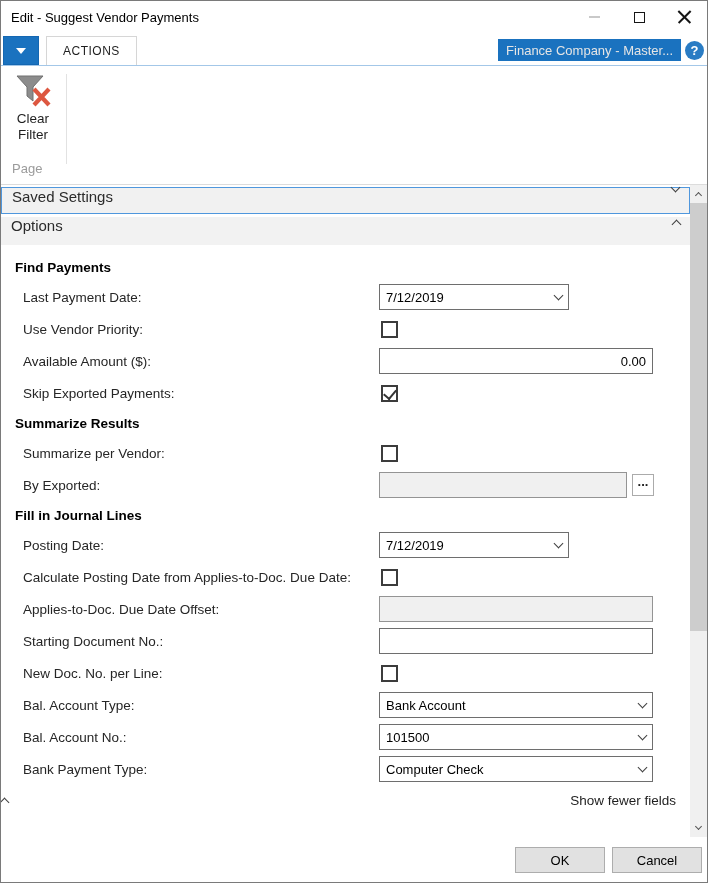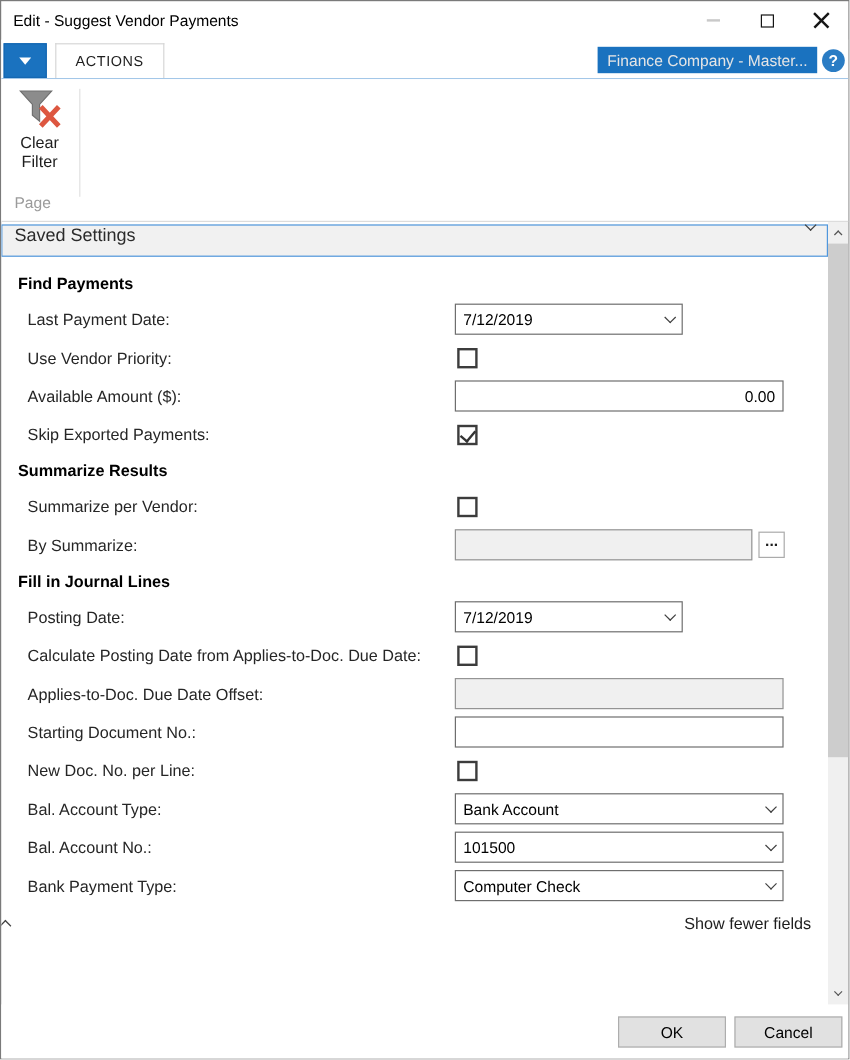--- a/index.html
+++ b/index.html
@@ -124,20 +124,24 @@
   </div>
 
   <div class="main">
     <div class="scroll-content">
 
       <div class="band band-saved">
         <span class="band-label">Saved Settings</span>
         <span class="chev down"></span>
       </div>
 
+      <div class="band band-options">
+        <span class="band-label">Options</span>
+        <span class="chev up"></span>
+      </div>
 
       <div class="fields">
 
         <div class="sec-title">Find Payments</div>
 
         <div class="row">
           <div class="flabel">Last Payment Date:</div>
           <div class="fctrl">
             <div class="combo w190">
               <span>7/12/2019</span>
@@ -173,21 +177,21 @@
         <div class="sec-title">Summarize Results</div>
 
         <div class="row">
           <div class="flabel">Summarize per Vendor:</div>
           <div class="fctrl">
               <div class="checkbox"></div>
             </div>
         </div>
 
         <div class="row">
-          <div class="flabel">By Summarize:</div>
+          <div class="flabel">By Exported:</div>
           <div class="fctrl">
             <div class="lookup-wrap">
               <div class="textbox disabled w248">
                 <span></span>
               </div>
               <button class="assist">...</button>
             </div>
           </div>
         </div>
 

